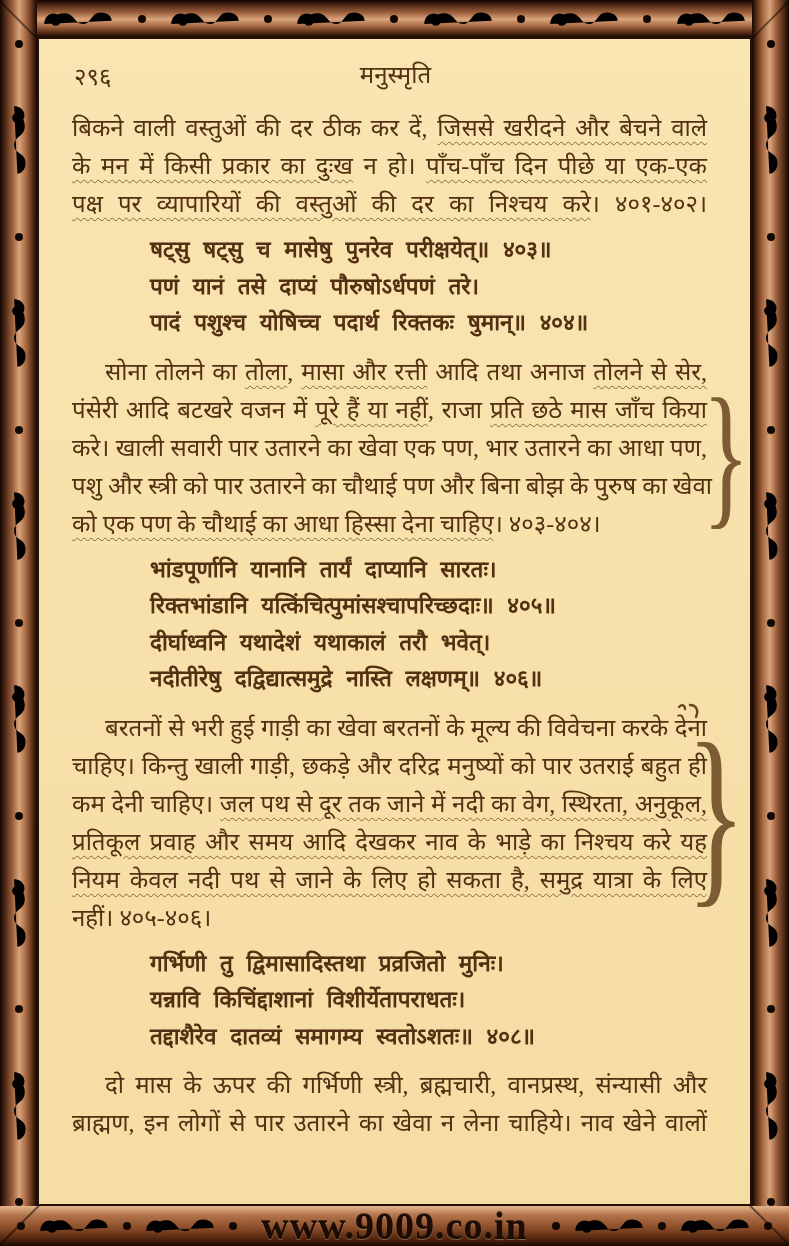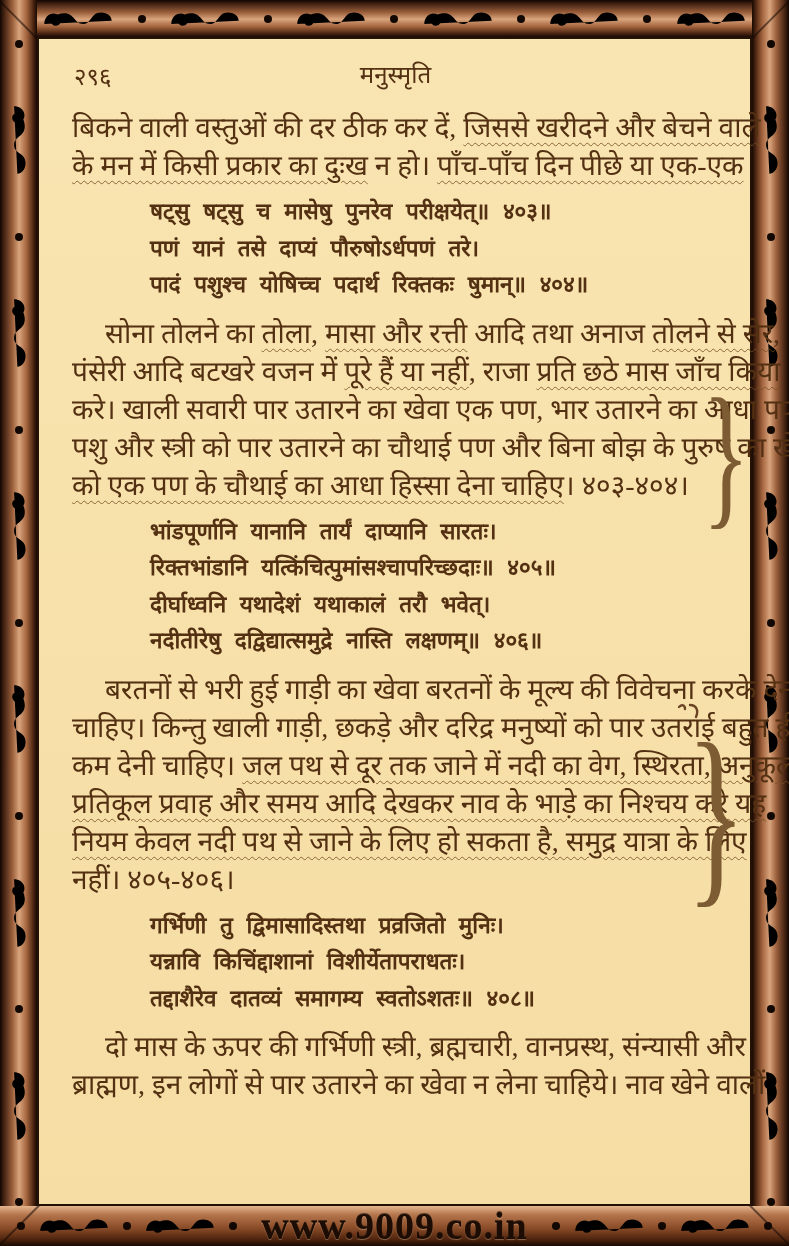--- a/index.html
+++ b/index.html
@@ -33,21 +33,21 @@
   
   .page{
     position:absolute;left:37px;top:37px;right:37px;bottom:40px;
     background:linear-gradient(180deg,#f9e5b2 0%,#f7e0a9 55%,#f5dda4 100%);
     border:2px solid #241106;box-sizing:border-box;
     padding:14px 31px 13px 33px;color:#533012;
   }
   .hdr{position:relative;height:40px;margin-bottom:16px;font-size:24px;}
   .pagenum{position:absolute;left:2px;top:6px;}
   .ptitle{position:absolute;left:0;right:0;top:4px;text-align:center;}
-  .para{margin:2px 12px 4px 0;font-size:28px;line-height:38px;}
+  .para{margin:2px 12px 4px 0;font-size:24px;line-height:38px;}
   .para .line{text-align:justify;text-align-last:justify;white-space:nowrap;}
   .para .line.nj{text-align:right;text-align-last:left;}
   .para.indent .line:first-child{text-indent:33px;}
   .verse{padding-left:78px;margin:9px 0 11px 0;font-size:22.5px;line-height:36.5px;font-weight:700;word-spacing:8px;}
   .u{text-decoration:underline;text-decoration-style:wavy;text-decoration-thickness:1px;
      text-decoration-color:rgba(116,75,33,.8);text-underline-offset:5px;}
   .brace{position:absolute;color:#7d5b33;font-weight:400;transform:scaleX(.62);}
   .brace1{top:341px;right:-14px;font-size:158px;line-height:150px;}
   .brace2{top:678px;right:-14px;font-size:200px;line-height:192px;}
   .penmark{position:absolute;top:662px;right:48px;}
@@ -183,20 +183,21 @@
 
 <div class="page">
   <div class="hdr">
     <span class="pagenum">२९६</span>
     <span class="ptitle">मनुस्मृति</span>
   </div>
   <div id="content">
       <div class="para">
         <div class="line"><span>बिकने वाली वस्तुओं की दर ठीक कर दें, </span><span class="u">जिससे खरीदने और बेचने वाले</span></div>
         <div class="line"><span class="u">के मन में किसी प्रकार का दुःख</span><span> न हो। </span><span class="u">पाँच-पाँच दिन पीछे या एक-एक</span></div>
+        <div class="line"><span class="u">पक्ष पर व्यापारियों की वस्तुओं की दर का निश्चय करे</span><span>। ४०१-४०२।</span></div>
       </div>
       <div class="verse">
         <div class="vline">षट्सु षट्सु च मासेषु पुनरेव परीक्षयेत्॥ ४०३॥</div>
         <div class="vline">पणं यानं तसे दाप्यं पौरुषोऽर्धपणं तरे।</div>
         <div class="vline">पादं पशुश्च योषिच्च पदार्थ रिक्तकः षुमान्॥ ४०४॥</div>
       </div>
       <div class="para indent">
         <div class="line"><span>सोना तोलने का </span><span class="u">तोला</span><span>, </span><span class="u">मासा और रत्ती</span><span> आदि तथा अनाज </span><span class="u">तोलने से सेर,</span></div>
         <div class="line"><span>पंसेरी आदि बटखरे वजन में </span><span class="u">पूरे हैं या नहीं</span><span>, राजा </span><span class="u">प्रति छठे मास जाँच किया</span></div>
         <div class="line"><span>करे। खाली सवारी पार उतारने का खेवा एक पण, भार उतारने का आधा पण,</span></div>

